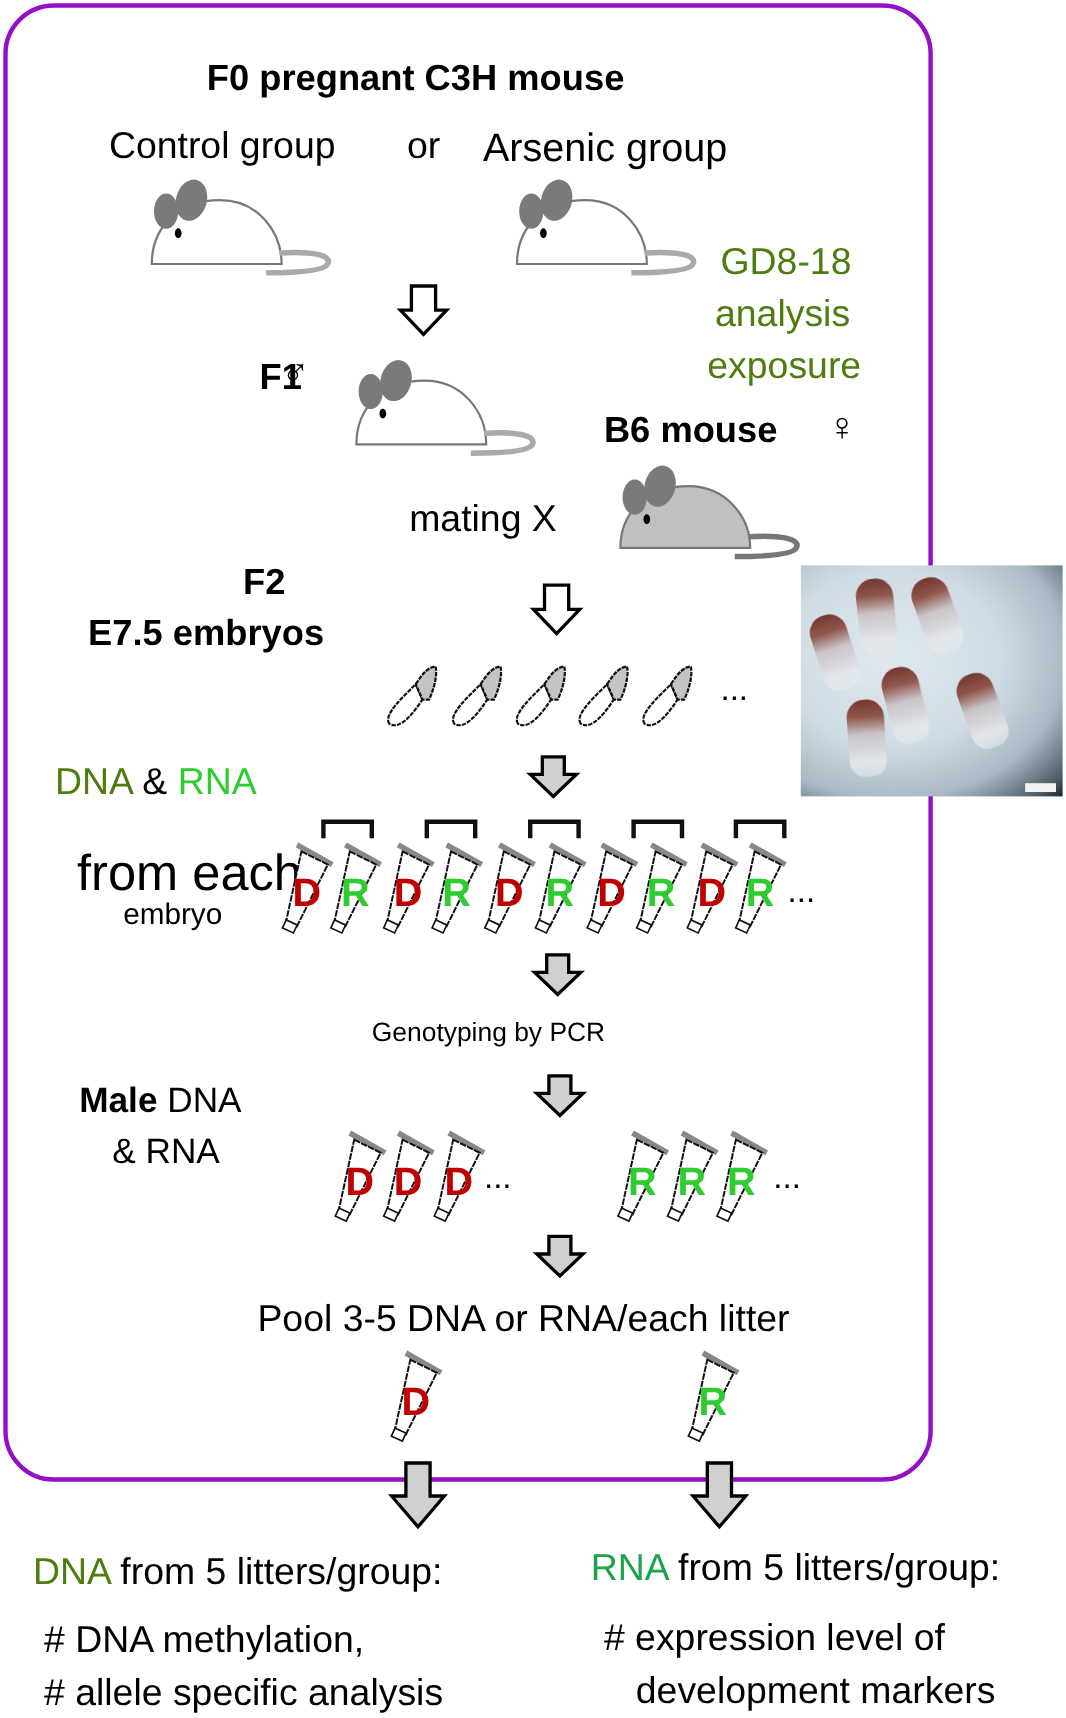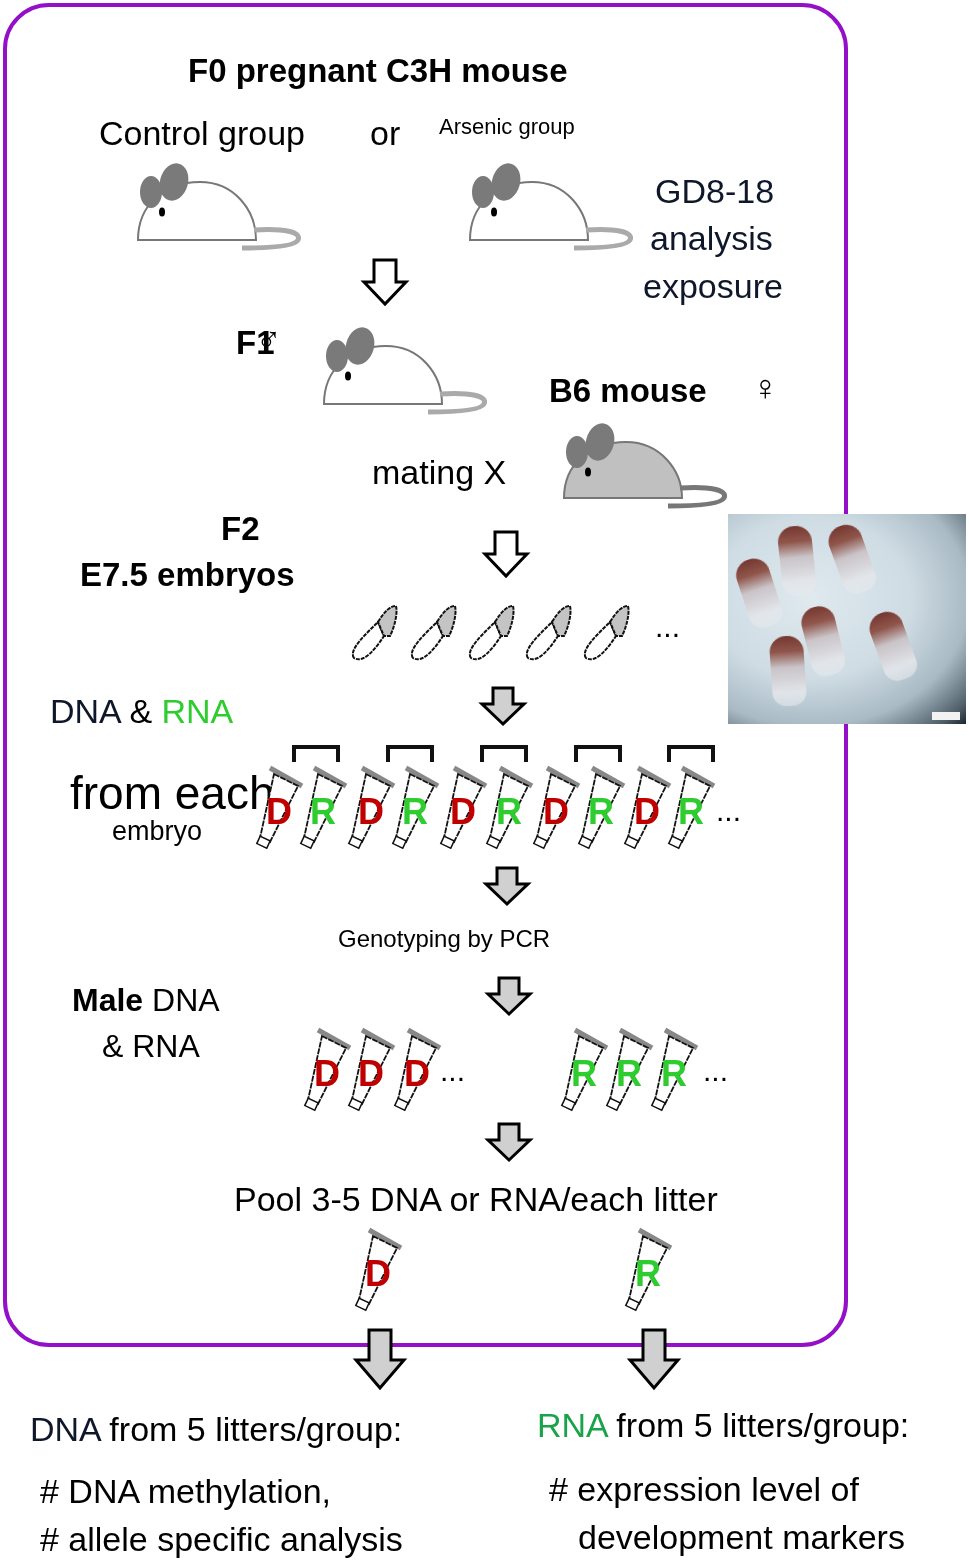--- a/index.html
+++ b/index.html
@@ -2,40 +2,40 @@
 <html><head>
 <meta charset="utf-8">
 <style>
   html, body { margin:0; padding:0; background:#ffffff; }
   body { width:969px; height:1562px; position:relative; overflow:hidden;
          font-family:"Liberation Sans", sans-serif; color:#000; }
   .frame { position:absolute; left:3px; top:3px; width:845px; height:1344px;
            border:4px solid #9410c8; border-radius:46px; box-sizing:border-box; }
   .t { position:absolute; white-space:nowrap; line-height:1; }
   .b { font-weight:bold; }
-  .red { color:#0f172a; }
+  .red { color:#4d7c0f;margin-top:47px; }
   .green { color:#1aa34a; }
   .lgreen { color:#2ecc2e; }
   svg.ico { position:absolute; overflow:visible; }
   .photo { position:absolute; left:728px; top:514px; width:238px; height:210px;
     background: radial-gradient(ellipse at 35% 40%, #dfe9ee 0%, #cfdce4 45%, #a9bac4 72%, #4f5f6a 92%, #1c252c 100%); }
   .emb { position:absolute; width:34px; height:70px; border-radius:16px 16px 14px 14px;
     background: linear-gradient(to bottom, #6e2a22 0%, #8a4a3e 22%, #c9c2c6 45%, #e3e6ea 80%, rgba(230,235,238,0.6) 100%);
     opacity:0.92; filter: blur(0.6px); }
   .scalebar { position:absolute; right:6px; bottom:4px; width:28px; height:8px; background:#f2f2f2; }
 </style>
 </head>
 <body>
 
 <div class="frame"></div>
 
 <div class="t b" style="left:188px;top:54px;font-size:33px;">F0 pregnant C3H mouse</div>
 <div class="t" style="left:99px;top:116px;font-size:34px;">Control group</div>
 <div class="t" style="left:370px;top:116px;font-size:34px;">or</div>
-<div class="t" style="left:439px;top:116px;font-size:22px;">Arsenic group</div>
+<div class="t" style="left:439px;top:116px;font-size:36px;">Arsenic group</div>
 
 <svg class="ico mouse" style="left:134px;top:160px;" width="170" height="90" viewBox="0 0 170 90">
   <path d="M4,80 C4,45 30,22 66,22 C100,22 122,50 122,80 Z" fill="#fff" stroke="#777" stroke-width="2"></path>
   <ellipse cx="17" cy="32" rx="11" ry="16" fill="#7a7a7a"></ellipse>
   <ellipse cx="40" cy="22" rx="14" ry="19" fill="#7a7a7a" transform="rotate(15 40 22)"></ellipse>
   <ellipse cx="28" cy="52" rx="3" ry="4.5" fill="#000"></ellipse>
   <path d="M120,70 C150,68 168,72 164,80 C160,88 120,88 108,88" fill="none" stroke="#aaa" stroke-width="5"></path>
 </svg>
 <svg class="ico mouse" style="left:466px;top:160px;" width="170" height="90" viewBox="0 0 170 90">
   <path d="M4,80 C4,45 30,22 66,22 C100,22 122,50 122,80 Z" fill="#fff" stroke="#777" stroke-width="2"></path>

